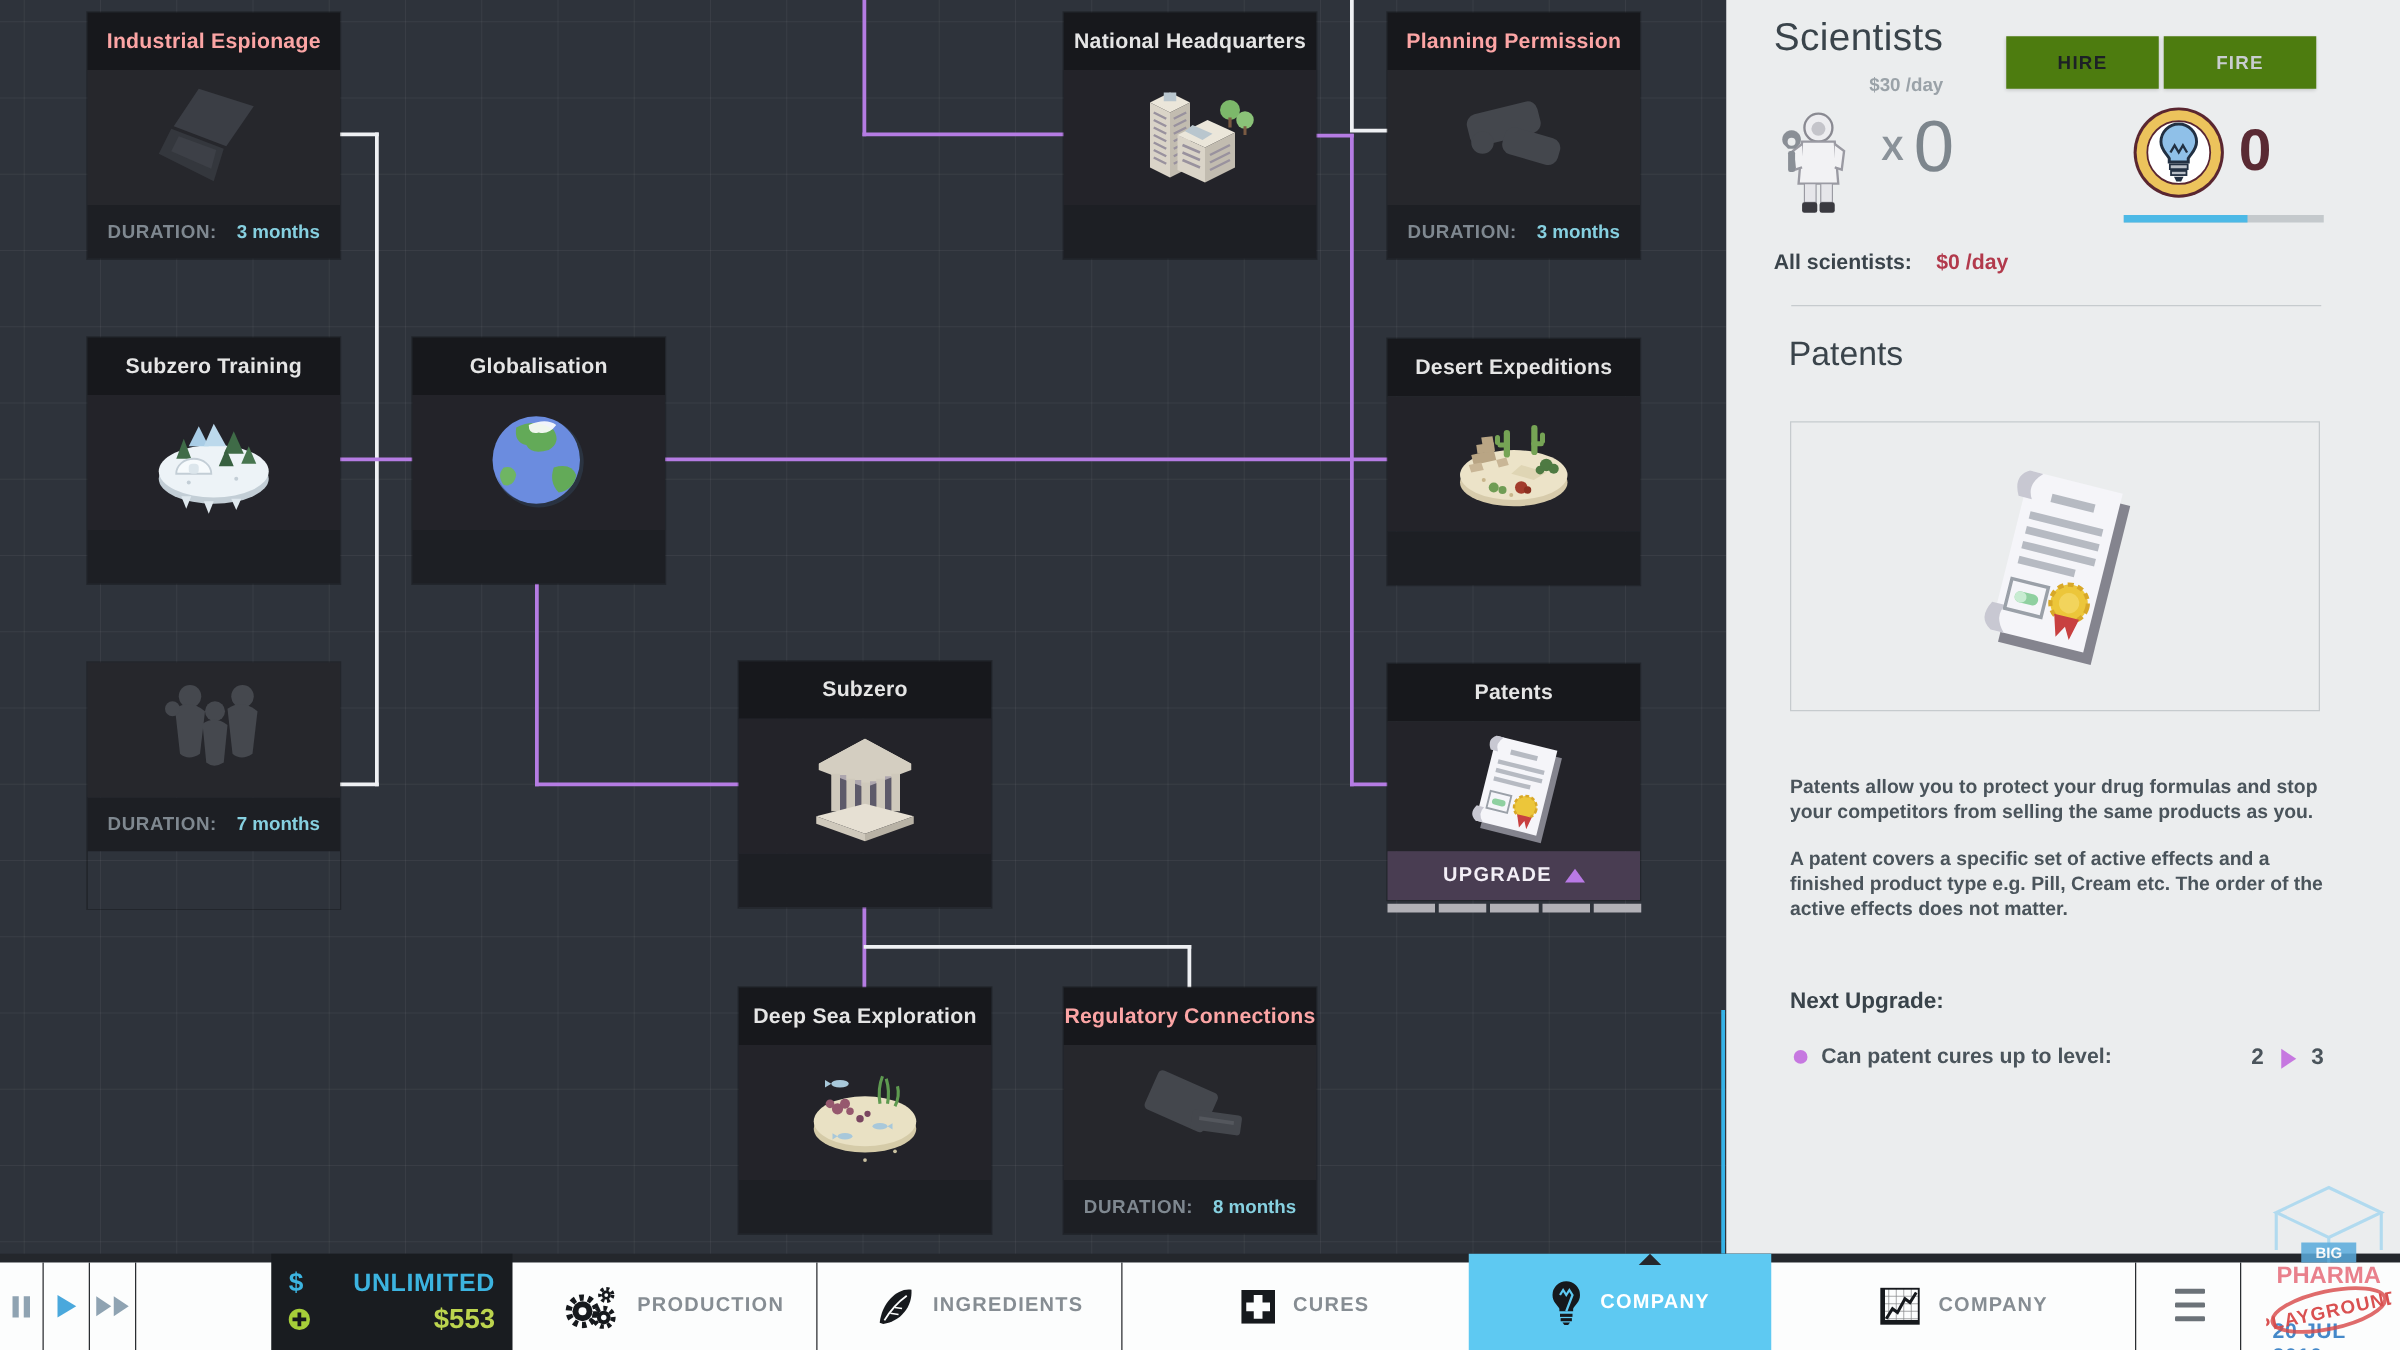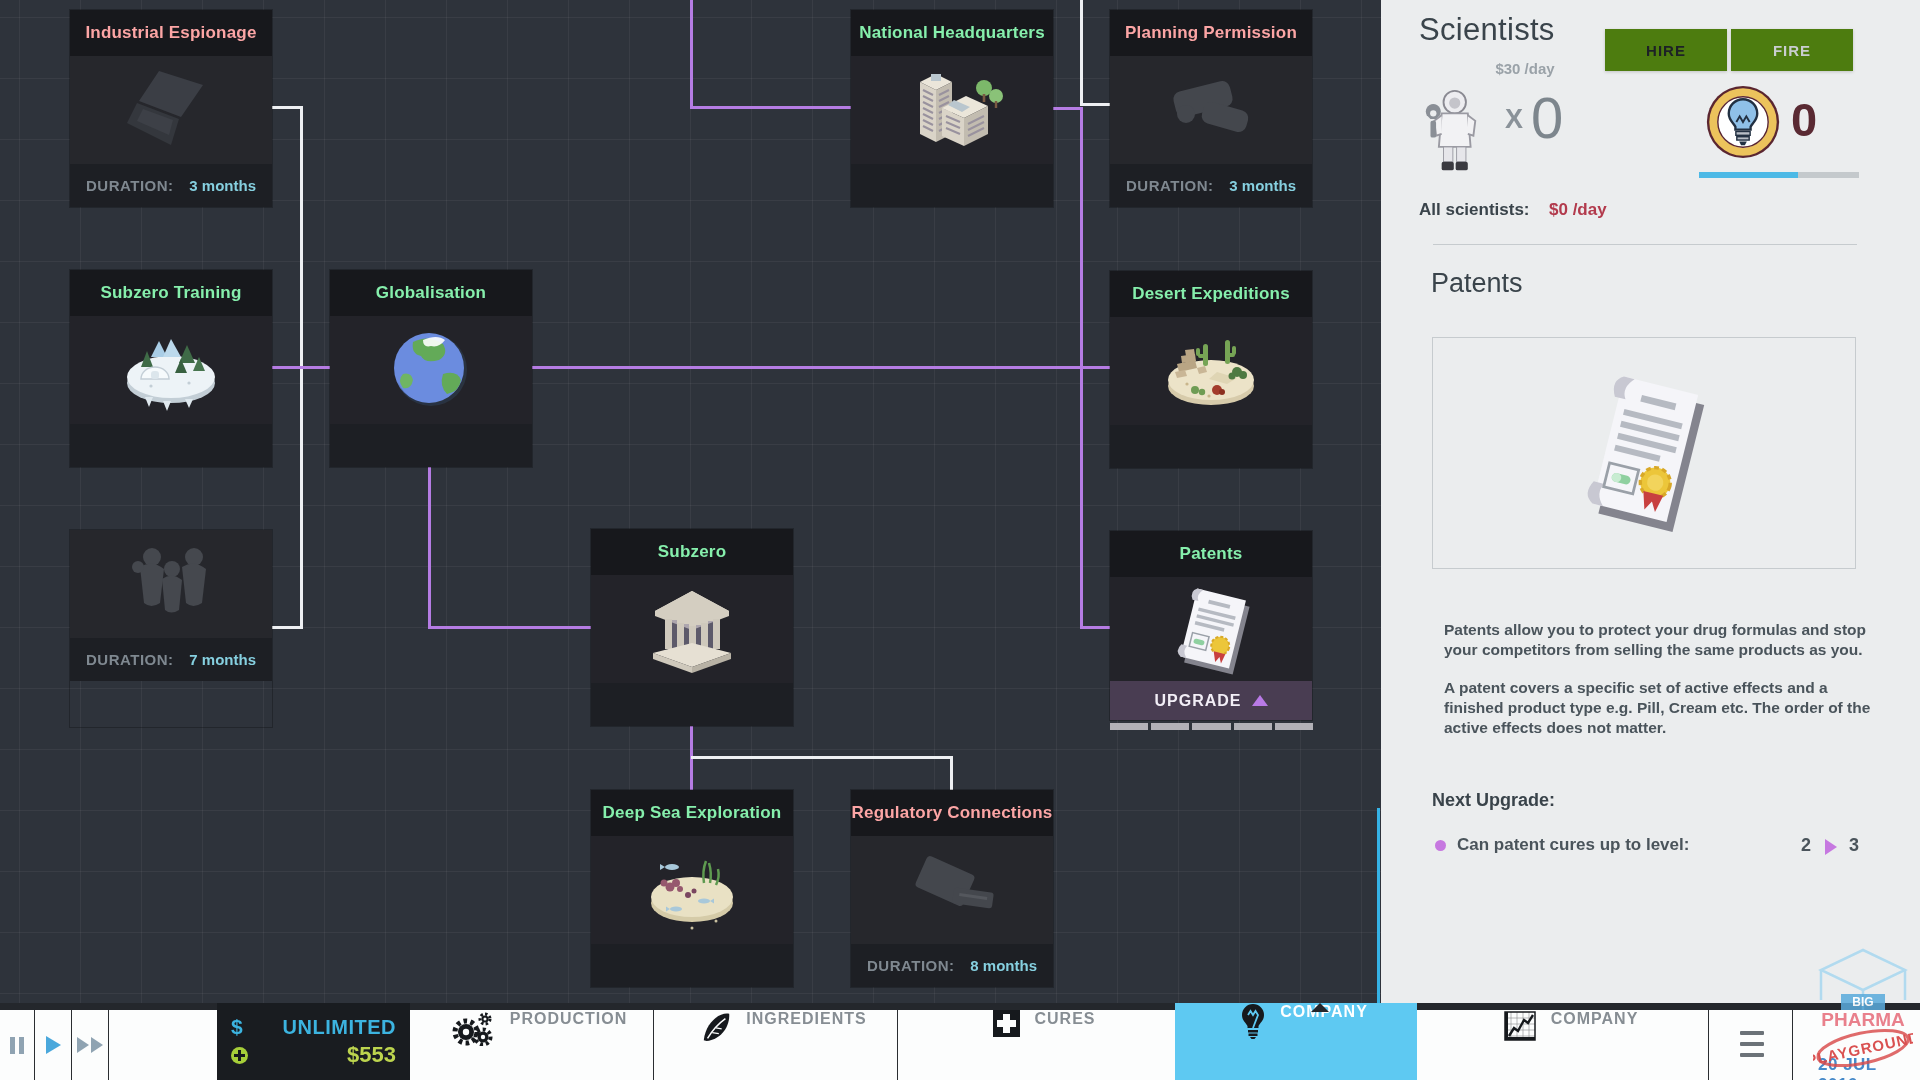--- a/index.html
+++ b/index.html
@@ -13,21 +13,21 @@
                      linear-gradient(90deg,rgba(255,255,255,.05) 1px,transparent 1px);
     background-size:61px 61px;background-position:19px 17px;}
   .tline{position:absolute;}
   .tline.purple{background:#b57ce3;}
   .tline.white{background:#eef0f3;}
   .tline.cyan{background:#35b2e6;}
 
   .card{position:absolute;width:202px;height:197px;box-shadow:0 0 0 1px rgba(0,0,0,.25);}
   .card-title{height:46px;background:#17181c;display:flex;align-items:center;justify-content:center;
     font-size:17px;font-weight:bold;letter-spacing:.2px;}
-  .card.researched .card-title{color:#86efac;}
+  .card.researched .card-title{color:#e5e5e5;}
   .card.available .card-title{color:#fca5a5;}
   .card-body{height:108px;background:#232329;display:flex;align-items:center;justify-content:center;}
   .card.available .card-body{background:#26272c;}
   .card-footer{height:43px;background:#1d1f24;display:flex;align-items:center;justify-content:space-between;
     padding:0 16px;}
   .dur-label{color:#7f8890;font-size:15px;font-weight:bold;letter-spacing:.5px;}
   .dur-value{color:#86d0e0;font-size:15px;font-weight:bold;}
   .card.patents-card{height:189px;}
   .card.patents-card .card-body{height:104px;}
   .card-footer.upgrade{height:39px;background:#493d52;justify-content:center;gap:10px;cursor:pointer;}
@@ -49,21 +49,21 @@
   .sci-count{position:absolute;left:150px;top:84px;font-size:58px;color:#7d868d;}
   .idea-count{position:absolute;left:410px;top:92px;font-size:47px;font-weight:bold;color:#5a2a33;}
   .sb-progress{position:absolute;left:318px;top:172px;width:160px;height:6px;background:#c4c9cc;}
   .sb-progress .fill{height:100%;width:62%;background:#4cb9e6;}
   .all-label{position:absolute;left:38px;top:200px;font-size:17px;font-weight:bold;color:#3a444b;}
   .all-value{position:absolute;left:168px;top:200px;font-size:17px;font-weight:bold;color:#b23a4c;}
   .sb-divider{position:absolute;left:52px;top:244px;width:424px;height:1px;background:#c6cbce;}
   .sb-h2{position:absolute;left:50px;top:268px;font-size:27px;color:#3a444b;}
   .patent-box{position:absolute;left:51px;top:337px;width:424px;height:232px;border:1px solid #c6cbce;
     display:flex;align-items:center;justify-content:center;}
-  .sb-p{position:absolute;left:51px;width:430px;font-size:15.5px;font-weight:bold;color:#4a545b;line-height:20px;margin-left:12px;}
+  .sb-p{position:absolute;left:51px;width:430px;font-size:15.5px;font-weight:bold;color:#4a545b;line-height:20px;}
   .sb-p.p1{top:604px;}
   .sb-p.p2{top:662px;}
   .nu-label{position:absolute;left:51px;top:790px;font-size:18px;font-weight:bold;color:#39434a;}
   .nu-dot{position:absolute;left:54px;top:840px;width:11px;height:11px;border-radius:50%;background:#c678e0;}
   .nu-text{position:absolute;left:76px;top:835px;font-size:17px;font-weight:bold;color:#4a545b;}
   .nu-cur{position:absolute;left:420px;top:835px;font-size:18px;font-weight:bold;color:#4a545b;}
   .nu-arrow{position:absolute;left:444px;top:839px;width:0;height:0;border-top:8px solid transparent;
     border-bottom:8px solid transparent;border-left:12px solid #c678e0;}
   .nu-next{position:absolute;left:468px;top:835px;font-size:18px;font-weight:bold;color:#4a545b;}
 
@@ -79,21 +79,21 @@
   .ff-tris i{width:0;height:0;border-top:8px solid transparent;border-bottom:8px solid transparent;border-left:12px solid #8fa3b2;}
   .money{position:absolute;left:217px;top:-7px;width:193px;height:77px;background:#191c20;padding:10px 14px 8px 14px;}
   .money .row{display:flex;align-items:center;justify-content:space-between;height:28px;}
   .m-cur{color:#3cb4e0;font-size:21px;font-weight:bold;}
   .m-unl{color:#3cb4e0;font-size:20px;font-weight:bold;letter-spacing:.5px;}
   .m-cash{color:#bcd44e;font-size:22px;font-weight:bold;}
   .plus-ic{position:relative;width:17px;height:17px;border-radius:50%;background:#a6ce39;}
   .plus-ic i{position:absolute;background:#15181c;}
   .plus-ic i.h{left:3px;top:7px;width:11px;height:3px;}
   .plus-ic i.v{left:7px;top:3px;width:3px;height:11px;}
-  .tab{position:absolute;top:0;height:70px;display:flex;justify-content:center;gap:14px;cursor:pointer;padding-left:16px;}
+  .tab{position:absolute;top:0;height:70px;display:flex;align-items:center;justify-content:center;gap:14px;cursor:pointer;padding-left:16px;}
   .tab .lbl{font-size:16px;font-weight:bold;letter-spacing:1px;color:#868d93;}
   .tab.active{background:#5ec9f2;top:-7px;height:77px;}
   .tab.active .lbl{color:#ffffff;}
   .notch{position:absolute;left:136px;top:0;width:0;height:0;border-left:9px solid transparent;
     border-right:9px solid transparent;border-bottom:9px solid #24272c;}
   .burger{position:absolute;left:1740px;top:21px;width:24px;height:26px;display:flex;flex-direction:column;justify-content:space-between;cursor:pointer;}
   .burger i{display:block;height:4px;background:#6b7278;border-radius:1px;}
   .date{position:absolute;left:1818px;top:45px;font-size:17px;font-weight:bold;color:#4589c9;letter-spacing:.5px;}
   .logo{position:absolute;left:1813px;top:948px;opacity:.95;}
 </style>

